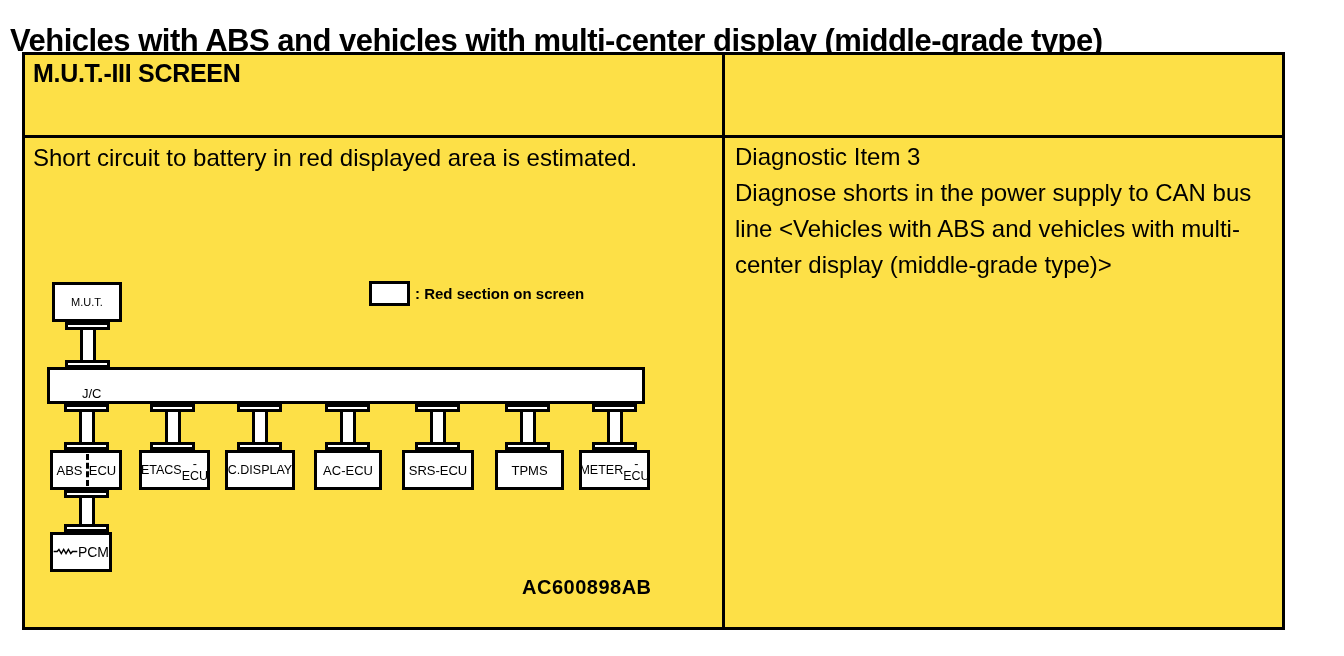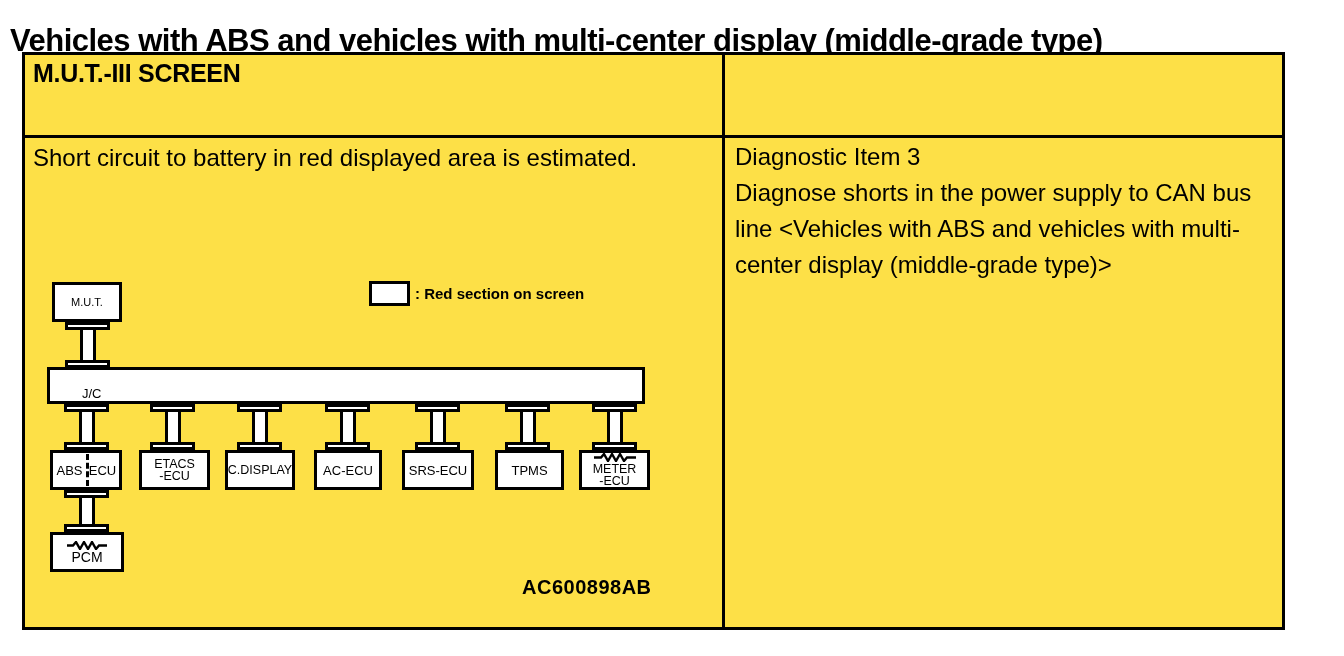--- a/index.html
+++ b/index.html
@@ -94,21 +94,21 @@
     border: 3px solid #000;
     box-sizing: border-box;
     background: #fff;
     display: flex;
     align-items: center;
     justify-content: center;
     font-size: 13px;
     text-align: center;
   }
   .node.two-line {
-    flex-direction: column;
+    flex-direction: row;
     line-height: 12px;
     font-size: 12.5px;
   }
   .jc-bar {
     position: absolute;
     left: 22px; top: 229px;
     width: 598px; height: 37px;
     border: 3px solid #000;
     box-sizing: border-box;
     background: #fff;
@@ -283,21 +283,21 @@
             <span>METER</span>
             <span>-ECU</span>
           </div>
 
           <div class="ibeam short" style="left:39px; top:352px;">
             <div class="cap"></div>
             <div class="stem"></div>
             <div class="cap"></div>
           </div>
 
-          <div class="node two-line" style="left:25px; top:394px; width:74px; height:40px;">
+          <div class="node two-line" style="left:25px; top:394px; width:62px; height:40px;">
             <svg class="resistor-svg" width="42" height="9" viewBox="0 0 42 9">
               <polyline points="1,4.5 7,4.5 10,1 14,8 18,1 22,8 26,1 30,8 33,4.5 41,4.5" fill="none" stroke="#000" stroke-width="2.4"></polyline>
             </svg>
             <span style="font-size:14px;">PCM</span>
           </div>
 
           <div class="figure-code">AC600898AB</div>
         </div>
       </div>
 

